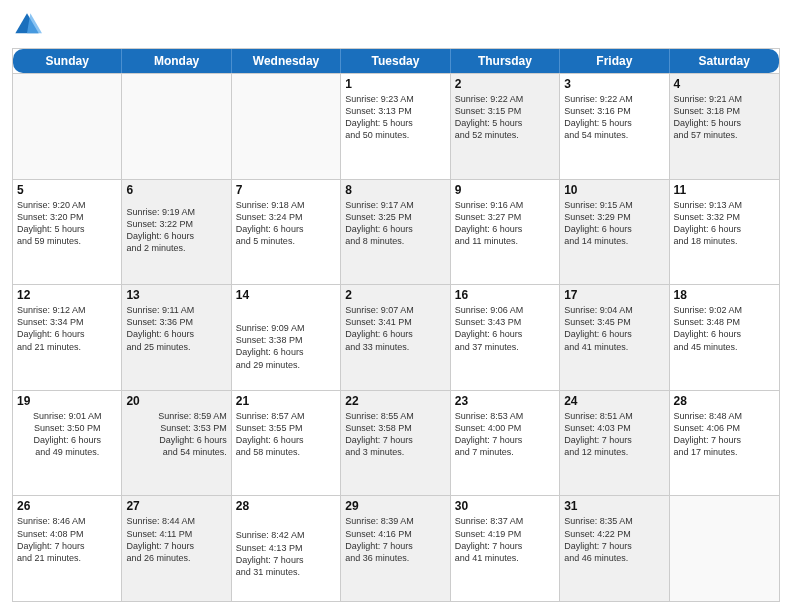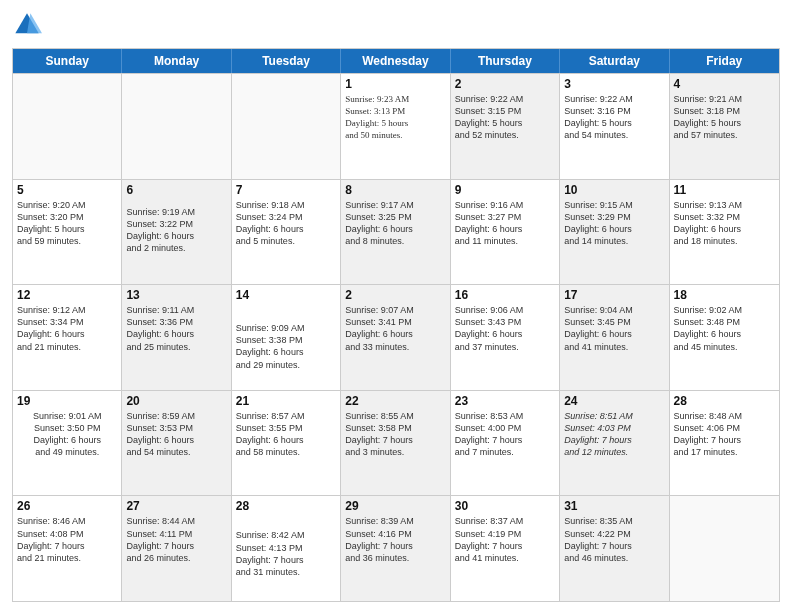--- a/index.html
+++ b/index.html
@@ -56,20 +56,21 @@
     .calendar {
       flex: 1;
       display: flex;
       flex-direction: column;
       border: 1px solid #ccc;
     }
     .cal-header-row {
       display: grid;
       grid-template-columns: repeat(7, 1fr);
       background: #1a6fbd;
+      border-radius: 10px;
     }
     .cal-header-cell {
       color: #fff;
       font-size: 12px;
       font-weight: bold;
       padding: 5px 4px;
       text-align: center;
       border-right: 1px solid #4a8fd0;
     }
     .cal-header-cell:last-child { border-right: none; }
@@ -125,34 +126,34 @@
     <div class="title-section">
       <div class="month-title"></div>
       <div class="location"></div>
     </div>
   </div>
 
   <div class="calendar">
     <div class="cal-header-row">
     <div class="cal-header-cell">Sunday</div>
         <div class="cal-header-cell">Monday</div>
+        <div class="cal-header-cell">Wednesday</div>
         <div class="cal-header-cell">Tuesday</div>
-        <div class="cal-header-cell">Wednesday</div>
         <div class="cal-header-cell">Thursday</div>
+        <div class="cal-header-cell">Friday</div>
         <div class="cal-header-cell">Saturday</div>
-        <div class="cal-header-cell">Friday</div>
       </div>
     <div class="cal-body">
     <div class="cal-row">
           <div class="cal-cell empty"></div>
           <div class="cal-cell empty"></div>
           <div class="cal-cell empty"></div>
           <div class="cal-cell">
             <div class="day-number">1</div>
-            <div class="cell-info" style="white-space: pre-line; font-family: Liberation Serif, serif;">Sunrise: 9:23 AM
+            <div class="cell-info" style="white-space: pre-line;">Sunrise: 9:23 AM
 Sunset: 3:13 PM
 Daylight: 5 hours
 and 50 minutes.</div>
           </div>
           <div class="cal-cell shaded">
             <div class="day-number">2</div>
             <div class="cell-info" style="white-space: pre-line;">Sunrise: 9:22 AM
 Sunset: 3:15 PM
 Daylight: 5 hours
 and 52 minutes.</div>
@@ -277,21 +278,21 @@
         <div class="cal-row">
           <div class="cal-cell">
             <div class="day-number">19</div>
             <div class="cell-info" style="white-space: pre-line; text-align: center;">Sunrise: 9:01 AM
 Sunset: 3:50 PM
 Daylight: 6 hours
 and 49 minutes.</div>
           </div>
           <div class="cal-cell shaded">
             <div class="day-number">20</div>
-            <div class="cell-info" style="white-space: pre-line;">Sunrise: 8:59 AM
+            <div class="cell-info" style="white-space: pre-line; text-align: right;">Sunrise: 8:59 AM
 Sunset: 3:53 PM
 Daylight: 6 hours
 and 54 minutes.</div>
           </div>
           <div class="cal-cell">
             <div class="day-number">21</div>
             <div class="cell-info" style="white-space: pre-line;">Sunrise: 8:57 AM
 Sunset: 3:55 PM
 Daylight: 6 hours
 and 58 minutes.</div>
@@ -305,21 +306,21 @@
           </div>
           <div class="cal-cell">
             <div class="day-number">23</div>
             <div class="cell-info" style="white-space: pre-line;">Sunrise: 8:53 AM
 Sunset: 4:00 PM
 Daylight: 7 hours
 and 7 minutes.</div>
           </div>
           <div class="cal-cell shaded">
             <div class="day-number">24</div>
-            <div class="cell-info" style="white-space: pre-line; font-style: italic;">Sunrise: 8:51 AM
+            <div class="cell-info" style="white-space: pre-line;">Sunrise: 8:51 AM
 Sunset: 4:03 PM
 Daylight: 7 hours
 and 12 minutes.</div>
           </div>
           <div class="cal-cell">
             <div class="day-number">28</div>
             <div class="cell-info" style="white-space: pre-line;">Sunrise: 8:48 AM
 Sunset: 4:06 PM
 Daylight: 7 hours
 and 17 minutes.</div>

